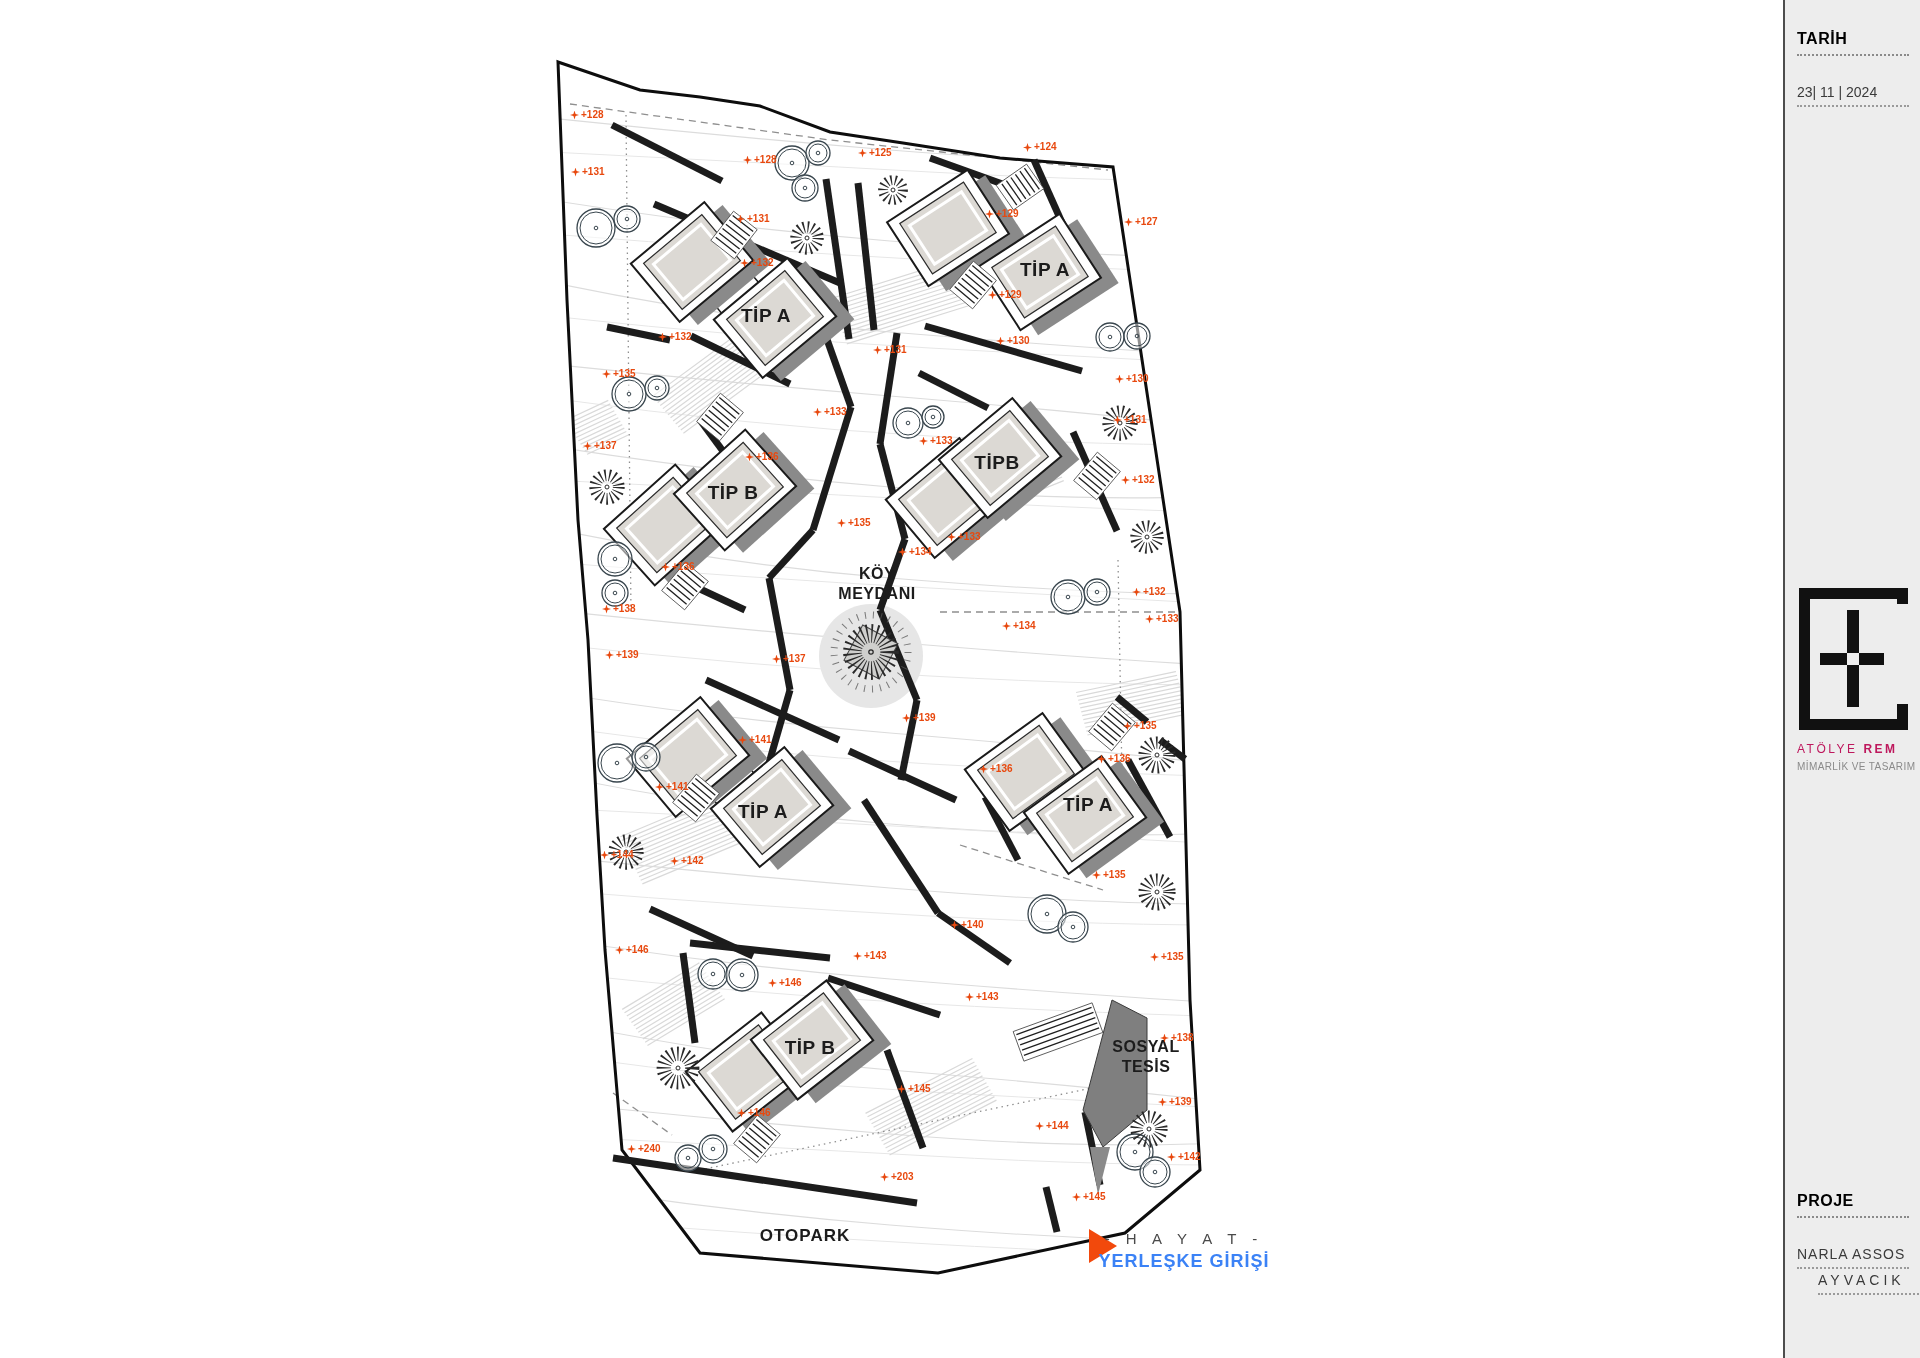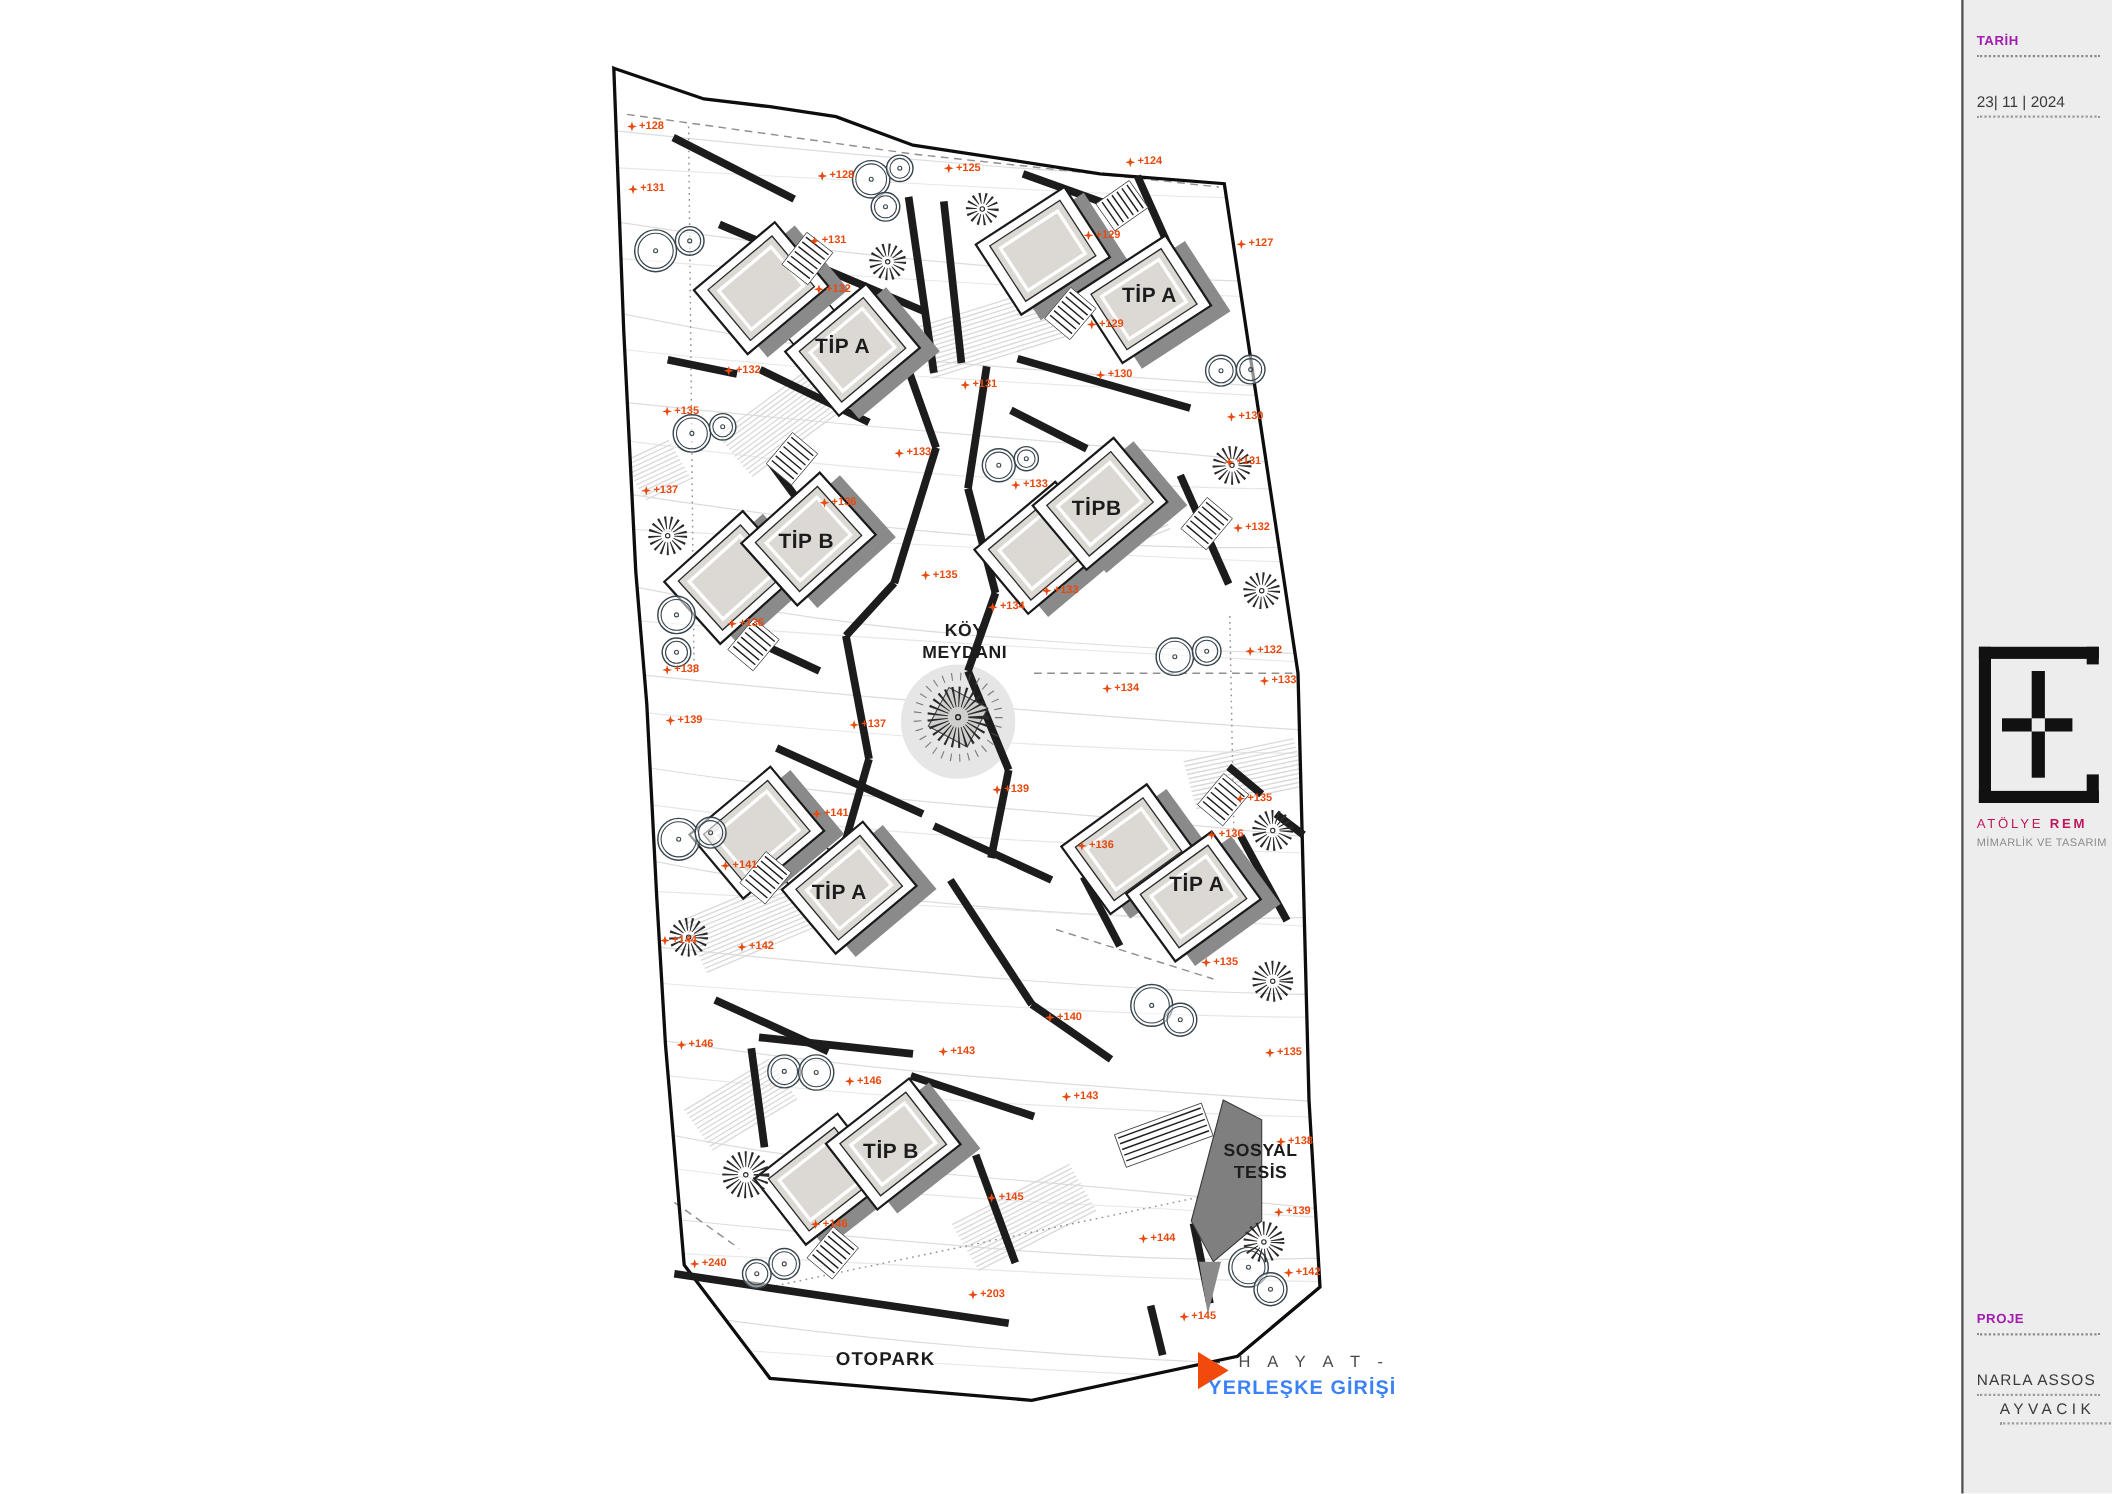--- a/index.html
+++ b/index.html
@@ -18,22 +18,22 @@
          clip-path:polygon(50% 0,62% 38%,100% 50%,62% 62%,50% 100%,38% 62%,0 50%,38% 38%);}
   .entrance-tri{position:absolute;width:28px;height:34px;background:#f2490c;
                 clip-path:polygon(0 0,100% 50%,0 100%);}
   .entrance-l1{position:absolute;transform:translateX(-50%);color:#4a4a4a;font-size:15px;
                letter-spacing:6px;white-space:nowrap;}
   .entrance-l2{position:absolute;transform:translateX(-50%);color:#3b82f6;font-size:18px;
                font-weight:700;letter-spacing:1px;white-space:nowrap;}
   
   .panel{position:absolute;top:0;right:0;width:137px;height:100%;background:#ededed;
          border-left:2px solid #4d4d4d;box-sizing:border-box;}
-  .panel .sec-h{position:absolute;left:12px;width:112px;font-size:12px;font-weight:700;
-                color:#a21caf;letter-spacing:.5px;border-bottom:2px dotted #8a8a8a;
+  .panel .sec-h{position:absolute;left:12px;width:112px;font-size:16px;font-weight:700;
+                color:#000000;letter-spacing:.5px;border-bottom:2px dotted #8a8a8a;
                 padding-bottom:6px;}
   .panel .sec-v{position:absolute;left:12px;width:112px;font-size:14px;color:#3a3a3a;
                 border-bottom:2px dotted #9a9a9a;padding-bottom:5px;white-space:nowrap;}
   .spaced{letter-spacing:4px;margin-left:21px;}
   
   .logo{position:absolute;left:14px;top:588px;width:109px;height:142px;}
   .logo div{position:absolute;background:#111;}
   .logo .ctr{background:#ededed;}
   .logo-t1{position:absolute;left:12px;top:742px;width:112px;font-size:12px;color:#be185d;
            letter-spacing:2.5px;white-space:nowrap;}

